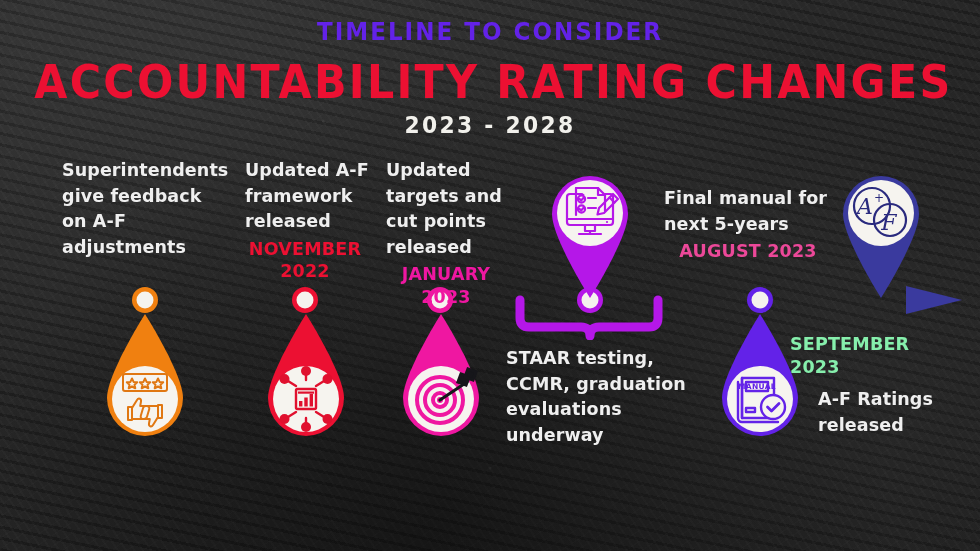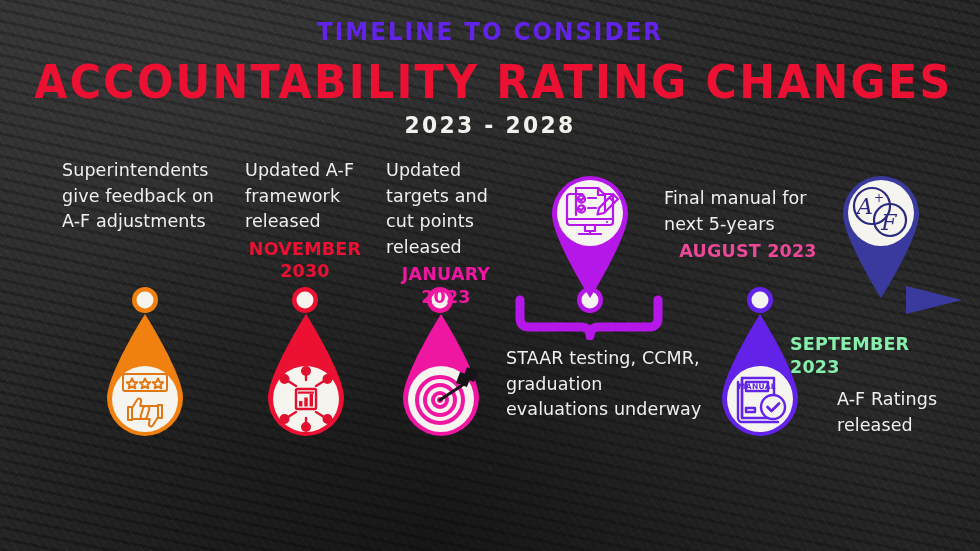--- a/index.html
+++ b/index.html
@@ -58,21 +58,21 @@
     transform:scaleX(.95); transform-origin:center;
   }
 
   
   #bar-svg { position:absolute; left:0; top:270px; width:980px; height:70px; }
 
   
   .tblock { position:absolute; }
   .tbody {
     font-size:17.5px; line-height:25.5px; color:#efefef;
-    font-weight:400; letter-spacing:.1px;
+    font-weight:700; letter-spacing:.1px;
   }
   .tdate {
     font-weight:700; font-size:17.5px; line-height:22.5px;
     letter-spacing:.2px;
   }
   .ctr { text-align:center; }
 
   
   .marker { position:absolute; }
   .marker svg { display:block; overflow:visible; }
@@ -128,40 +128,40 @@
     <circle cx="760" cy="30" r="8.5" fill="#f5f3ee"></circle>
   </g>
 </svg>
 
 <div class="tblock" style="left:62px; top:158px; width:165px;">
   <div class="tbody">Superintendents give feedback on A-F adjustments</div>
 </div>
 
 <div class="tblock" style="left:245px; top:158px; width:130px;">
   <div class="tbody">Updated  A-F framework released</div>
-  <div class="tdate ctr" style="color:#ec1032; margin-top:3px; width:120px;">NOVEMBER 2030</div>
+  <div class="tdate ctr" style="color:#ec1032; margin-top:3px; width:120px;">NOVEMBER 2022</div>
 </div>
 
 <div class="tblock" style="left:386px; top:158px; width:135px;">
   <div class="tbody">Updated targets and cut points released</div>
   <div class="tdate ctr" style="color:#ef17a1; margin-top:3px; width:120px;">JANUARY 2023</div>
 </div>
 
 <div class="tblock" style="left:506px; top:341px; width:200px;">
   <div class="tbody" style="margin-top:5px;">STAAR testing, CCMR, graduation evaluations underway</div>
 </div>
 
 <div class="tblock" style="left:664px; top:186px; width:168px;">
   <div class="tbody">Final manual for next 5-years</div>
   <div class="tdate ctr" style="color:#ec4899; margin-top:3px;">AUGUST 2023</div>
 </div>
 
 <div class="tblock" style="left:790px; top:333px; width:165px;">
   <div class="tdate" style="color:#86efac;">SEPTEMBER 2023</div>
-  <div class="tbody" style="margin-top:9px; margin-left:47px;">A-F Ratings released</div>
+  <div class="tbody" style="margin-top:9px; margin-left:28px;">A-F Ratings released</div>
 </div>
 
 <div class="marker" style="left:101px; top:312px;">
   <svg width="88" height="132" viewBox="0 0 88 132">
     <path d="M44 2 C44 2 6 62 6 86 A38 38 0 0 0 82 86 C82 62 44 2 44 2 Z" fill="#f08010"></path>
     <circle cx="44" cy="87" r="33" fill="#f6f4ef"></circle>
     <g fill="none" stroke="#e07712" stroke-width="2" stroke-linejoin="round" stroke-linecap="round">
       <rect x="22" y="62" width="44" height="17" rx="2"></rect>
       <path d="M31 66.5 l1.6 3.4 3.6.4 -2.7 2.5 .8 3.5 -3.3-1.8 -3.3 1.8 .8-3.5 -2.7-2.5 3.6-.4 Z"></path>
       <path d="M44 66.5 l1.6 3.4 3.6.4 -2.7 2.5 .8 3.5 -3.3-1.8 -3.3 1.8 .8-3.5 -2.7-2.5 3.6-.4 Z"></path>

